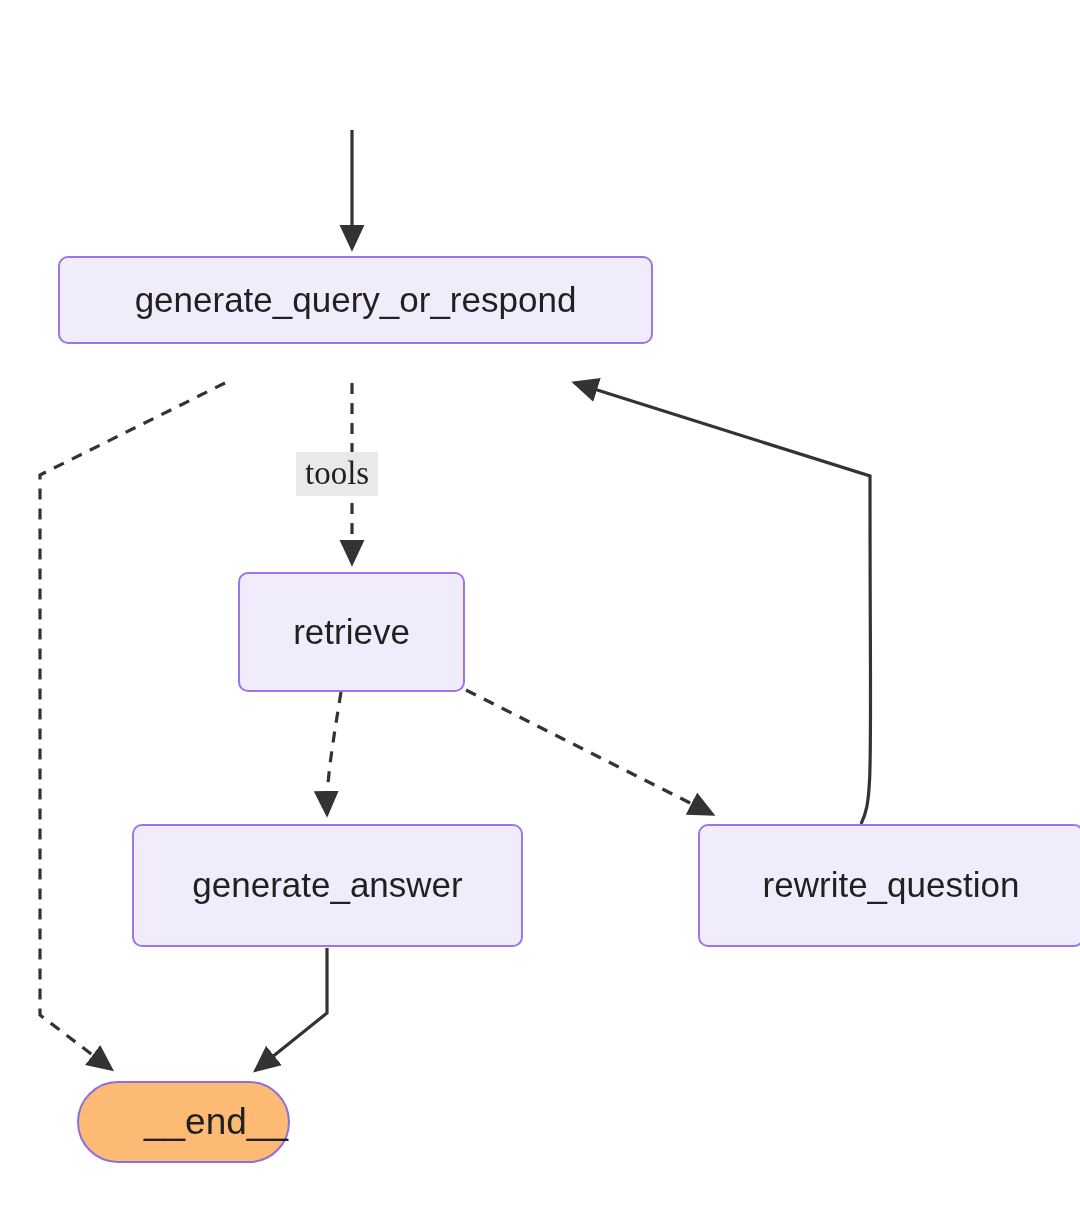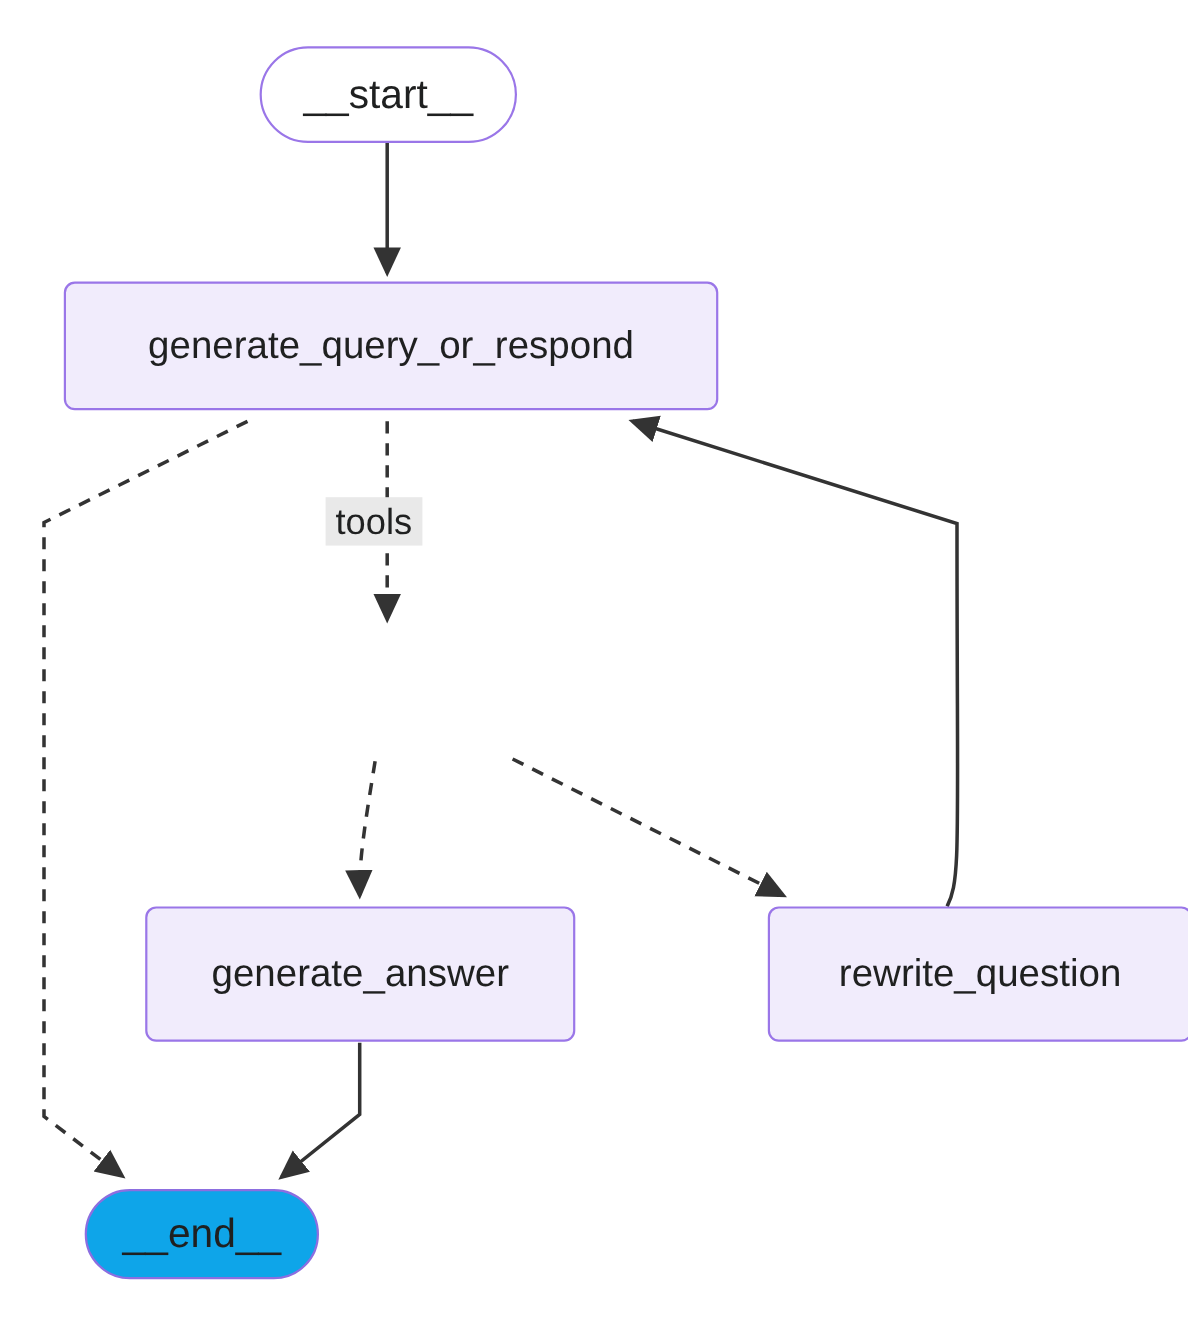--- a/index.html
+++ b/index.html
@@ -41,24 +41,25 @@
     border-radius: 10px;
     font-size: 35px;
   }
   .node-terminal-start {
     background: #ffffff;
     border: 2.6px solid #9a76e8;
     border-radius: 999px;
     font-size: 37px;
   }
   .node-terminal-end {
-    background: #0ea5e9;
+    background: #fdba74;
     border: 2.6px solid #8c6ee0;
     border-radius: 999px;
     font-size: 37px;
+    justify-content: flex-end;
   }
   .edge-label {
     position: absolute;
     background: #e9e9e9;
     color: #1f2020;
     font-size: 33px;
     padding: 2px 9px;
     line-height: 1.2;
     white-space: nowrap;
     z-index: 3;
@@ -84,36 +85,36 @@
 
     <path d="M341,692 C333,742 326,782 327,814" fill="none" stroke="#333333" stroke-width="3.2" stroke-dasharray="11,9" marker-end="url(#arrowhead)"></path>
 
     <path d="M466,690 L712,814" fill="none" stroke="#333333" stroke-width="3.2" stroke-dasharray="11,9" marker-end="url(#arrowhead)"></path>
 
     <path d="M861,824 C874,798 870,770 870,476 L575,383" fill="none" stroke="#333333" stroke-width="3.2" marker-end="url(#arrowhead)"></path>
 
     <path d="M327,948 L327,1013 L256,1070" fill="none" stroke="#333333" stroke-width="3.2" marker-end="url(#arrowhead)"></path>
   </svg>
 
-  <div class="node node-terminal-start" style="left:236px; top:42px; width:234px; height:88px;">
-    <span>__start__</span>
-  </div>
 
-  <div class="node node-process" style="left:58px; top:256px; width:595px; height:117px;">
+  <div class="node node-process" style="left:58px; top:256px; width:595px; height:88px;">
     <span>generate_query_or_respond</span>
   </div>
 
+  <div class="node node-process" style="left:238px; top:572px; width:227px; height:120px;">
+    <span>retrieve</span>
+  </div>
 
   <div class="node node-process" style="left:132px; top:824px; width:391px; height:123px;align-items:center;">
     <span>generate_answer</span>
   </div>
 
   <div class="node node-process" style="left:650px; top:824px; width:386px; height:123px;margin-left:48px;">
     <span>rewrite_question</span>
   </div>
 
   <div class="node node-terminal-end" style="left:77px; top:1081px; width:213px; height:82px;">
     <span>__end__</span>
   </div>
 
-  <div class="edge-label" style="left:296px; top:452px;">tools</div>
+  <div class="edge-label" style="left:296px; top:452px;font-family:Liberation Serif, serif;">tools</div>
 
 </div>
 
 </body></html>

